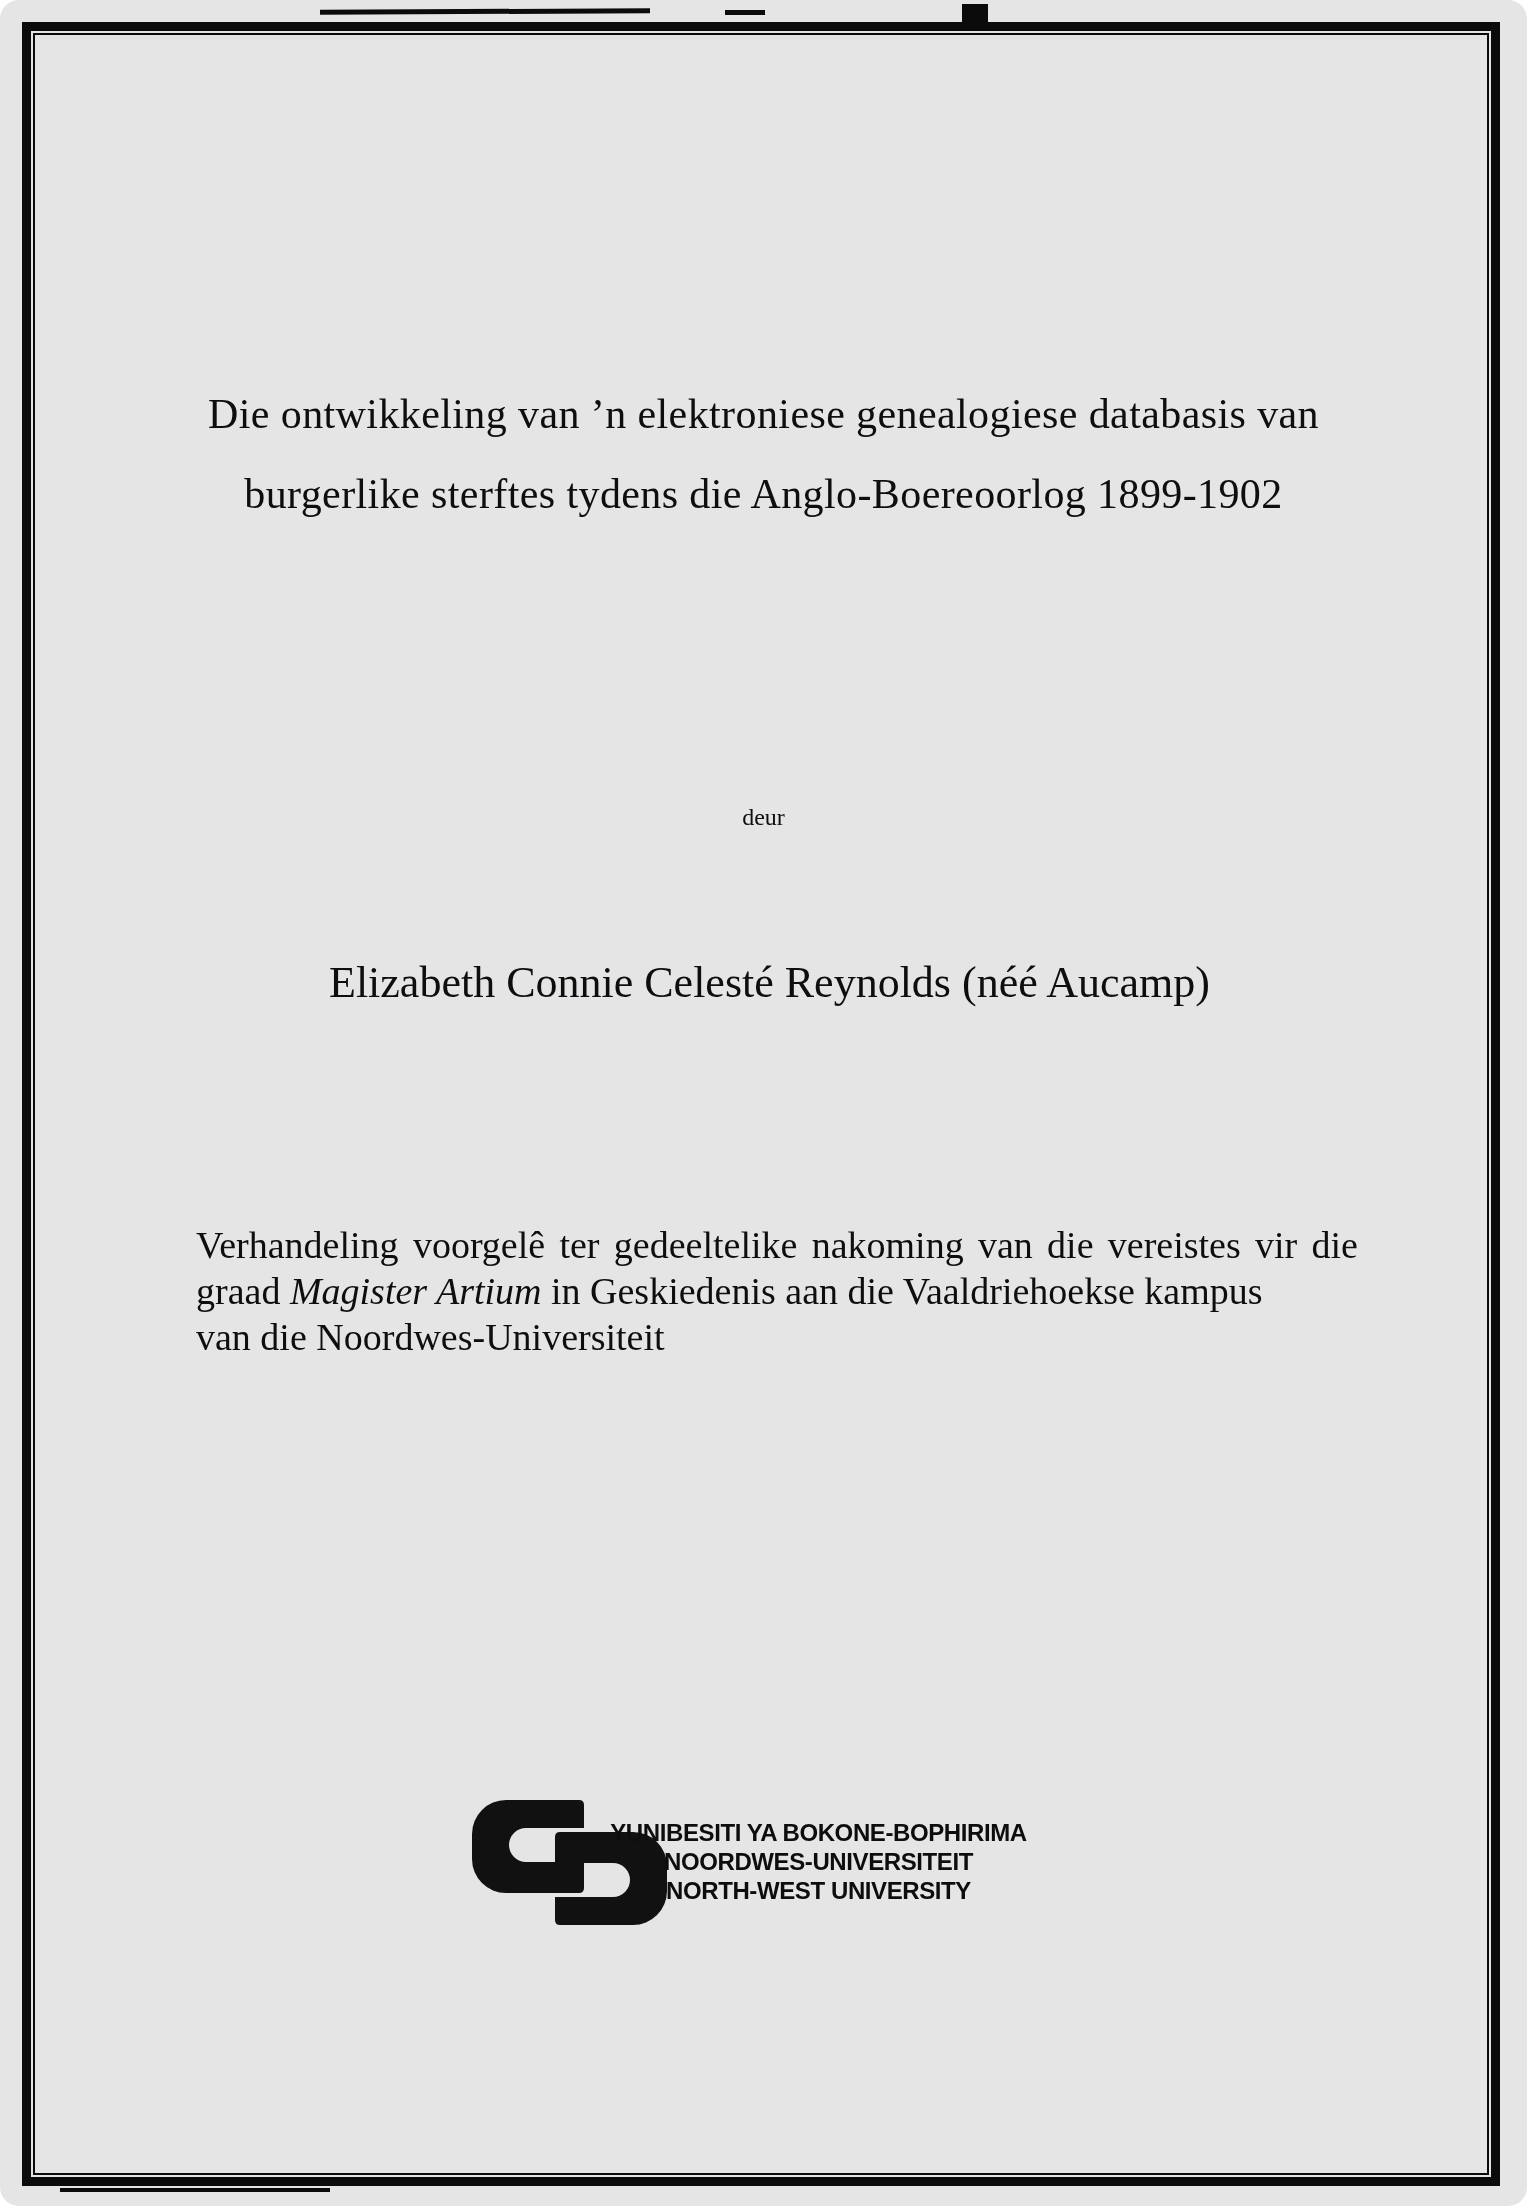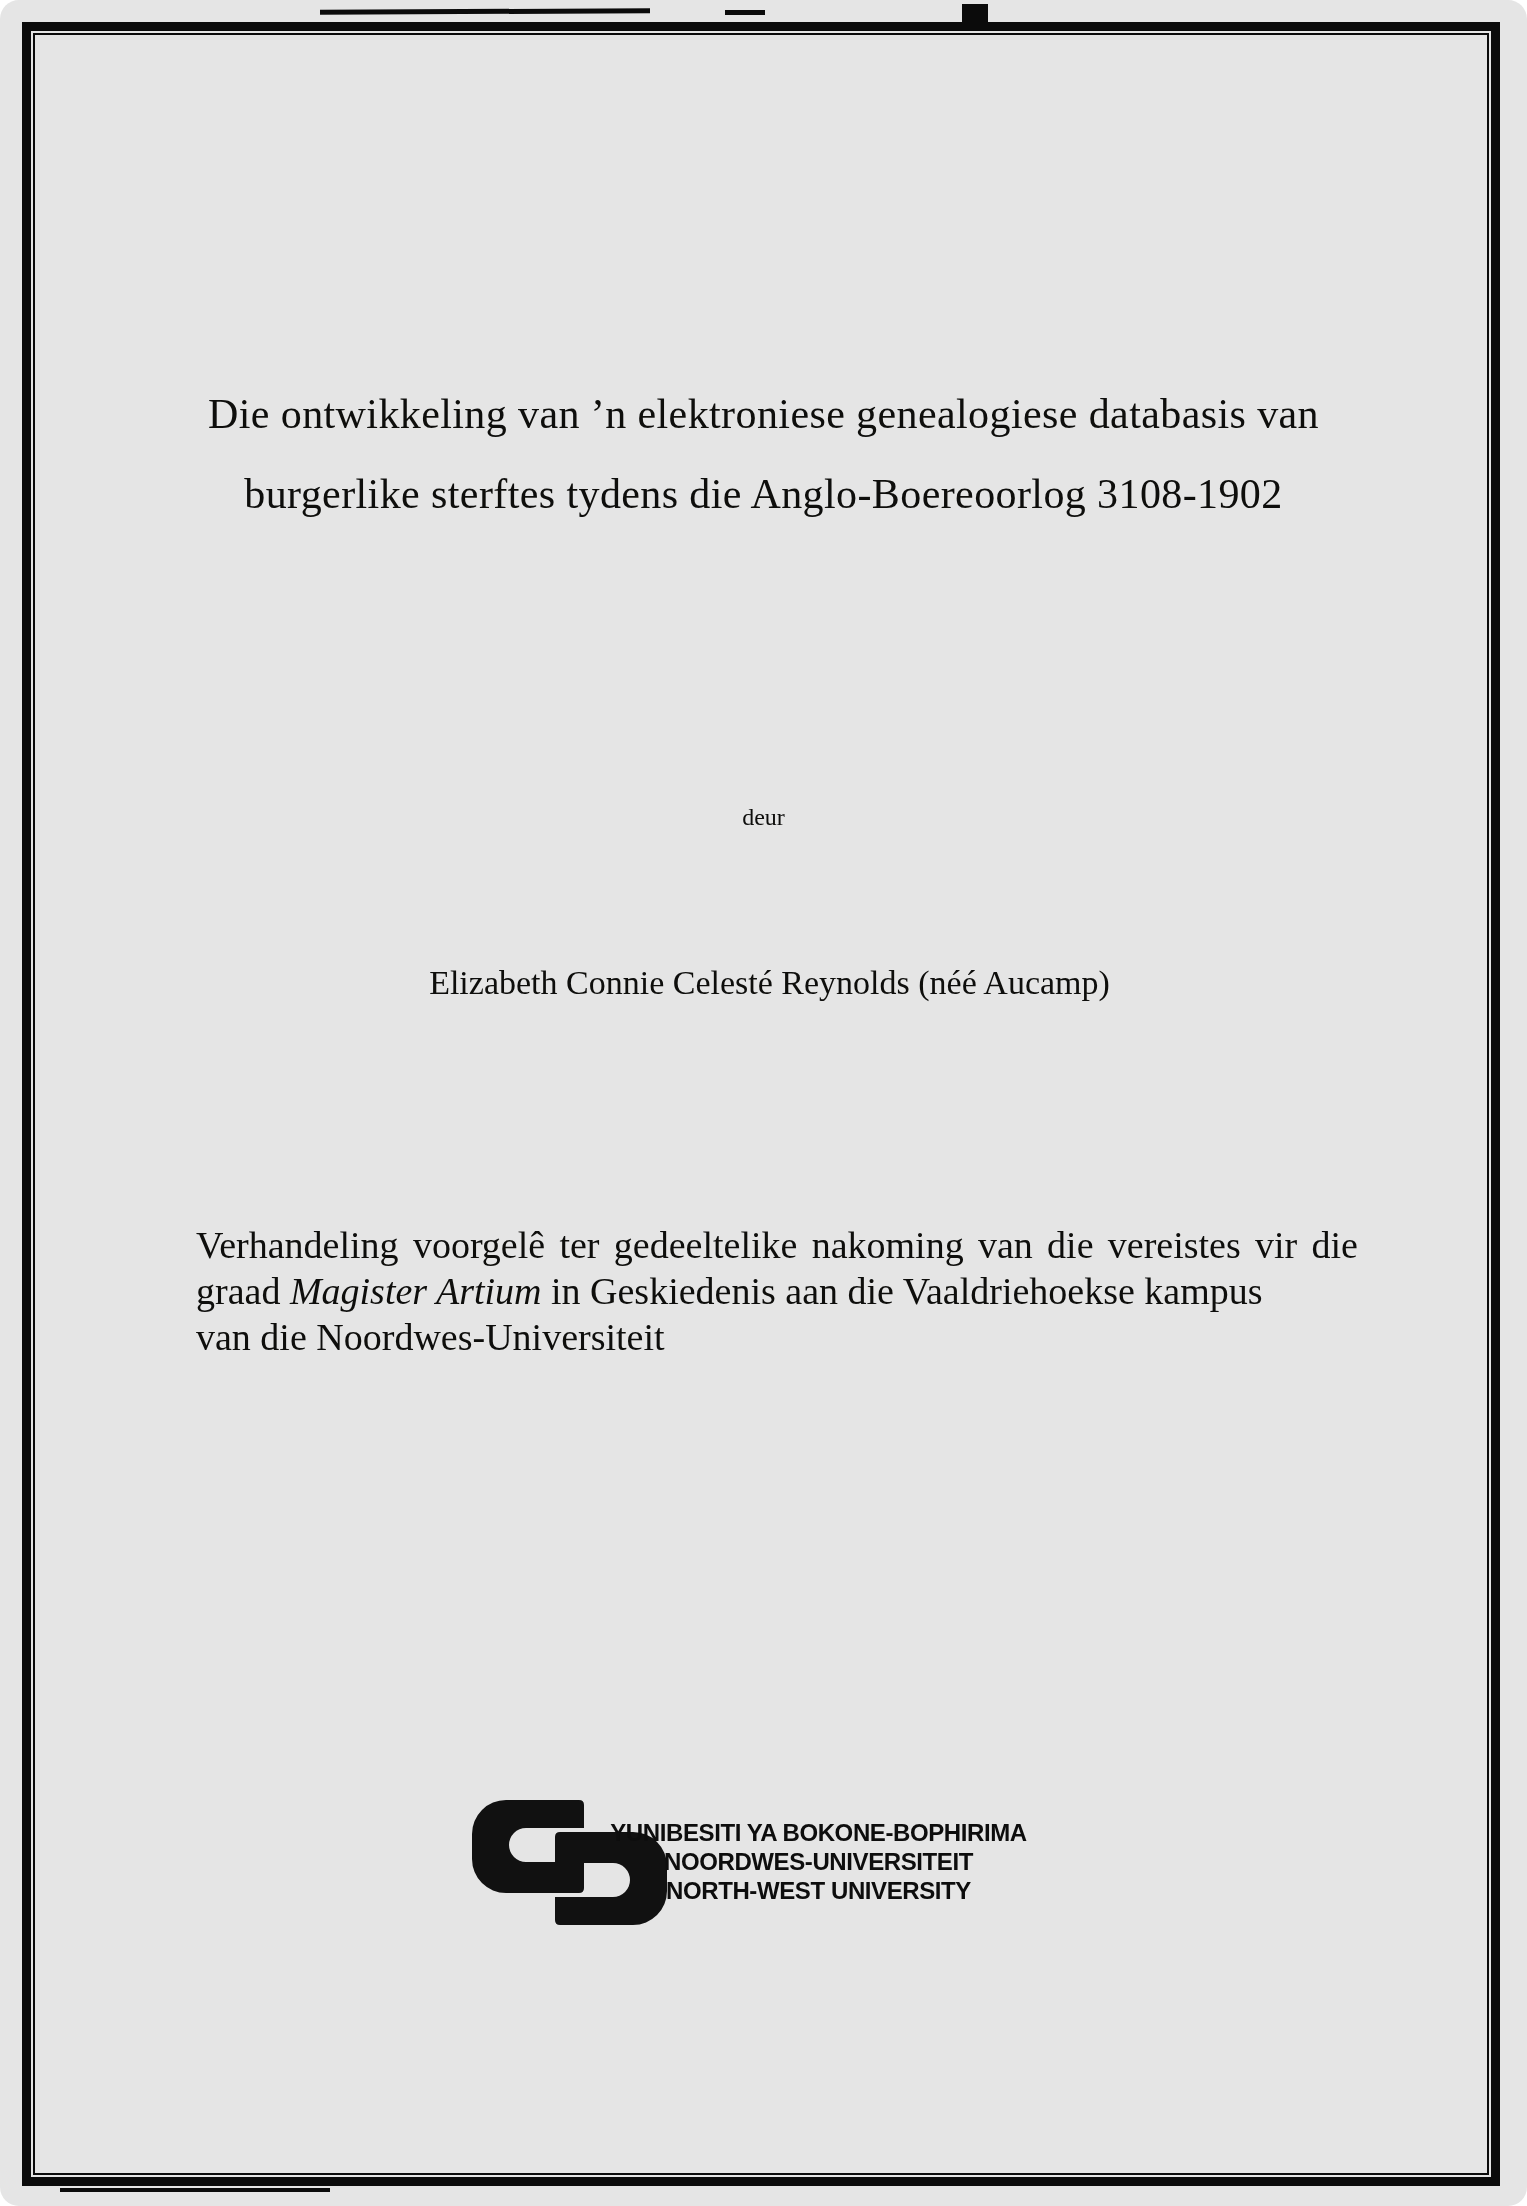--- a/index.html
+++ b/index.html
@@ -48,21 +48,21 @@
     position: absolute;
     left: 60px; right: 60px; top: 795px;
     text-align: center;
     font-size: 24px;
     line-height: 44px;
   }
   .author-line {
     position: absolute;
     left: 60px; right: 48px; top: 958px;
     text-align: center;
-    font-size: 34px;
+    font-size: 44px;
     line-height: 50px;
   }
   .statement {
     position: absolute;
     left: 196px; top: 1222px;
     width: 1162px;
     font-size: 38px;
     line-height: 46px;
   }
   .statement .just {
@@ -109,21 +109,21 @@
     <div class="frame-inner"></div>
   </div>
 
   <div class="artifact a1"></div>
   <div class="artifact a2"></div>
   <div class="artifact a3"></div>
   <div class="artifact a4"></div>
 
   <div class="title-block">
     <div>Die ontwikkeling van ’n elektroniese genealogiese databasis van</div>
-    <div>burgerlike sterftes tydens die Anglo-Boereoorlog 3108-1902</div>
+    <div>burgerlike sterftes tydens die Anglo-Boereoorlog 1899-1902</div>
   </div>
 
   <div class="byline">deur</div>
 
   <div class="author-line">Elizabeth Connie Celesté Reynolds (néé Aucamp)</div>
 
   <div class="statement">
     <div class="just">Verhandeling voorgelê ter gedeeltelike nakoming van die vereistes vir die</div>
     <div><span>graad </span><span class="italic">Magister Artium</span><span> in Geskiedenis aan die Vaaldriehoekse kampus</span></div>
     <div>van die Noordwes-Universiteit</div>

